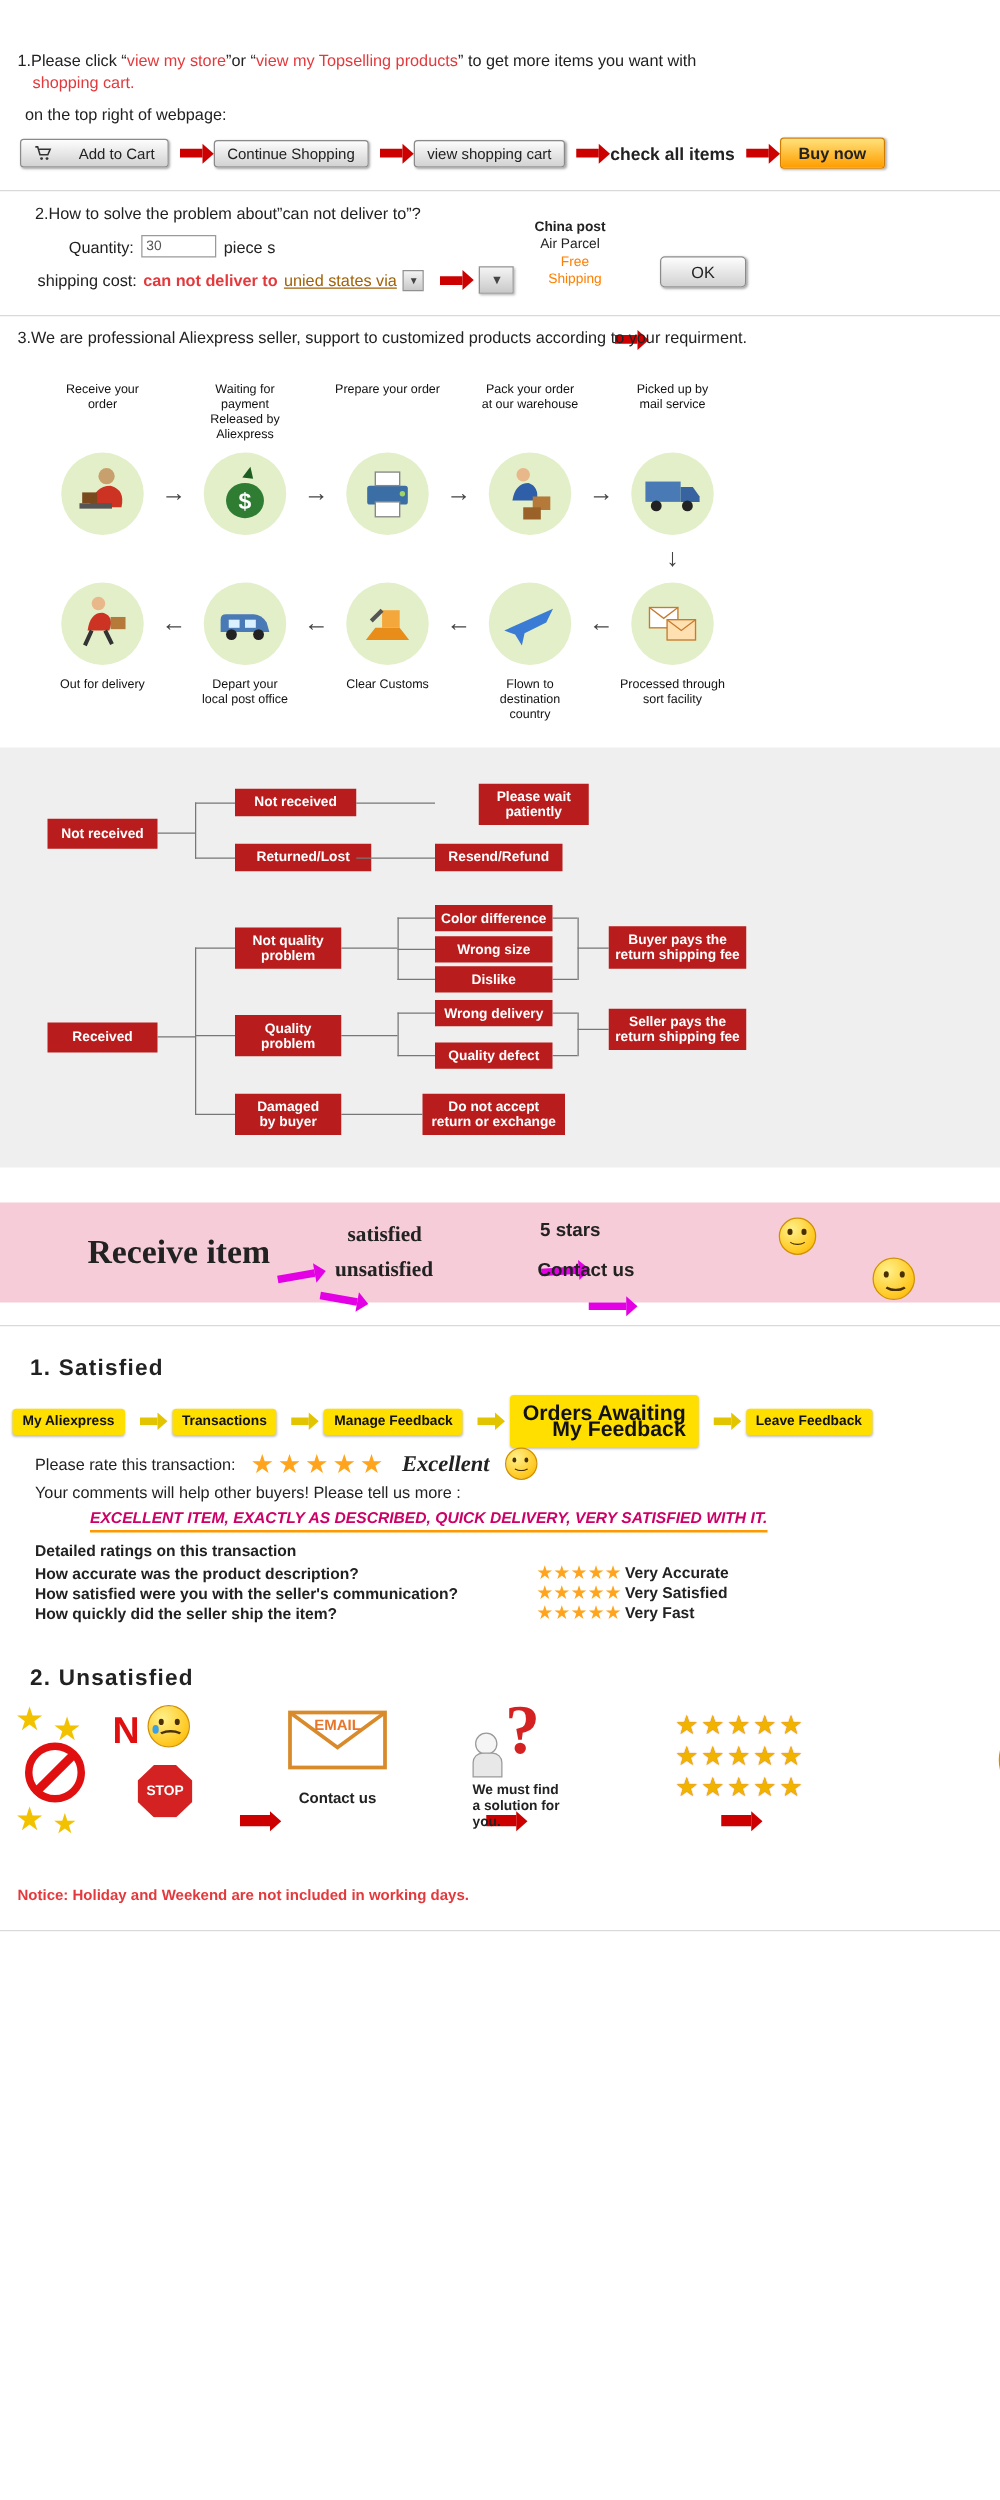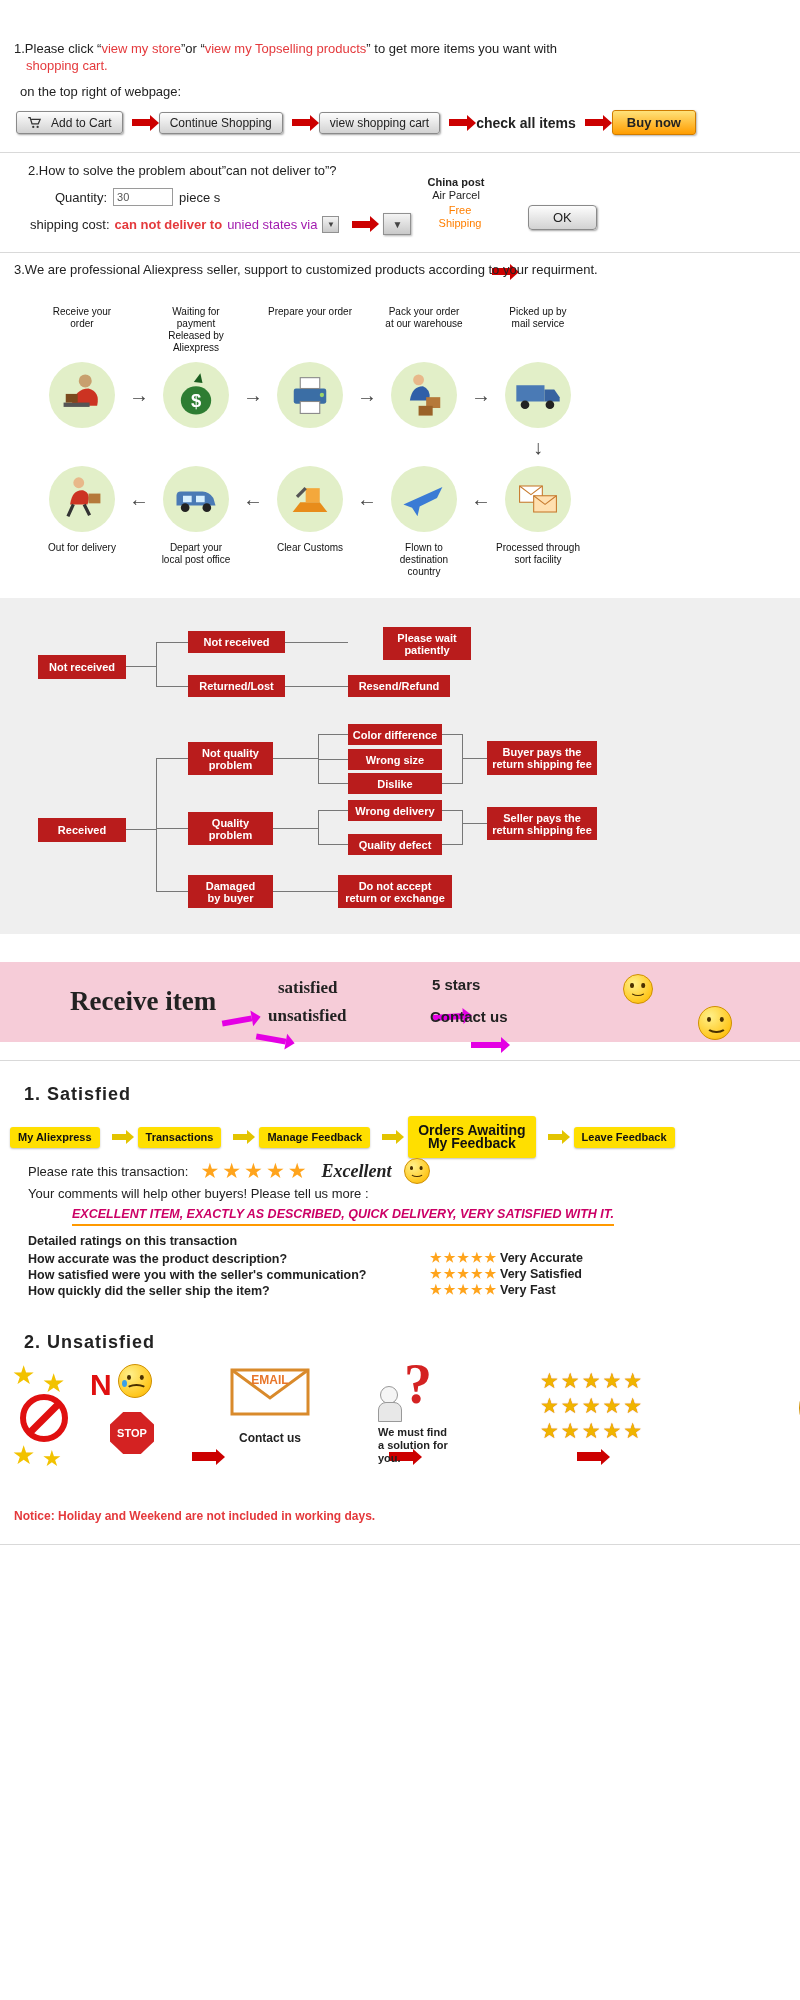--- a/index.html
+++ b/index.html
@@ -1,33 +1,33 @@
 <!DOCTYPE html>
 <html><head>
 <meta charset="utf-8">
 <style>
   html,body{margin:0;padding:0;background:#fff;}
   .page{position:relative;width:800px;height:2000px;background:#fff;overflow:hidden;
         font-family:"Liberation Sans",sans-serif;color:#222;font-size:13px;}
   .abs{position:absolute;}
   .hr{position:absolute;left:0;width:100%;height:1px;background:#d9d9d9;}
   .red{color:#e4393c;}
-  .link{color:#a21caf;}
+  .link{color:#a16207;text-decoration:underline;}
   .bold{font-weight:bold;}
   .pre{white-space:pre-line;}
   
   .arw{display:inline-block;position:relative;width:18px;height:7px;background:currentColor;vertical-align:middle;}
   .arw::after{content:"";position:absolute;left:100%;top:50%;transform:translateY(-50%);width:0;height:0;
     border-top:8px solid transparent;border-bottom:8px solid transparent;border-left:9px solid currentColor;}
   .arw.red-a{color:#cc0000;}
   .arw.y-a{color:#e3c400;width:14px;height:6px;}
   .arw.y-a::after{border-top-width:7px;border-bottom-width:7px;border-left-width:8px;}
   .arw.m-a{color:#e400e4;width:30px;height:6px;}
   
-  .gbtn{display:inline-flex;align-items:center;gap:9px;background:linear-gradient(#fdfdfd,#d2d2d2);
+  .gbtn{display:inline-flex;align-items:center;gap:21px;background:linear-gradient(#fdfdfd,#d2d2d2);
     border:1px solid #8a8a8a;border-radius:3px;box-shadow:1px 1px 2px rgba(0,0,0,.35);
     font-size:12px;padding:3px 10px;color:#222;}
   .obtn{display:inline-block;background:linear-gradient(#ffe27a,#ff9d00);border:1px solid #d07c00;border-radius:3px;
     font-weight:bold;box-shadow:1px 1px 2px rgba(0,0,0,.3);padding:4px 14px;font-size:13px;}
   .qty{width:52px;height:16px;border:1px solid #9a9a9a;font-size:11px;color:#555;padding:0 3px;}
   .dd{display:inline-flex;align-items:center;justify-content:center;background:linear-gradient(#f4f4f4,#c9c9c9);
     border:1px solid #919191;color:#444;}
   .dd-sm{width:15px;height:15px;font-size:8px;}
   .dd-lg{width:26px;height:20px;font-size:10px;box-shadow:1px 1px 2px rgba(0,0,0,.3);}
   
@@ -310,21 +310,21 @@
     <div class="flab">Processed through
 sort facility</div>
   </div>
 
   
   <div class="fc">
     <div class="node" style="left:38px;top:57px;width:88px;height:24px;">Not received</div>
     <div class="node" style="left:188px;top:33px;width:97px;height:22px;">Not received</div>
     <div class="node" style="left:348px;top:29px;width:88px;height:33px;margin-left:35px;">Please wait
 patiently</div>
-    <div class="node" style="left:188px;top:77px;width:97px;height:22px;">Returned/Lost</div>
+    <div class="node" style="left:188px;top:77px;width:109px;height:22px;">Returned/Lost</div>
     <div class="node" style="left:348px;top:77px;width:102px;height:22px;">Resend/Refund</div>
 
     <div class="node" style="left:38px;top:220px;width:88px;height:24px;">Received</div>
     <div class="node" style="left:188px;top:144px;width:85px;height:33px;">Not quality
 problem</div>
     <div class="node" style="left:348px;top:126px;width:94px;height:21px;">Color difference</div>
     <div class="node" style="left:348px;top:151px;width:94px;height:21px;">Wrong size</div>
     <div class="node" style="left:348px;top:175px;width:94px;height:21px;">Dislike</div>
     <div class="node" style="left:487px;top:143px;width:110px;height:34px;">Buyer pays the
 return shipping fee</div>
@@ -390,21 +390,21 @@
   
   <div class="abs bold" style="left:24px;top:1084px;font-size:18px;letter-spacing:1px;">1. Satisfied</div>
 
   <div class="abs" style="left:10px;top:1116px;display:flex;align-items:center;gap:12px;">
     <span class="nav-btn">My Aliexpress</span>
     <span class="arw y-a"></span>
     <span class="nav-btn">Transactions</span>
     <span class="arw y-a"></span>
     <span class="nav-btn">Manage Feedback</span>
     <span class="arw y-a"></span>
-    <span class="nav-btn" style="padding:8px 10px;font-size:14px;">Orders Awaiting
+    <span class="nav-btn" style="padding:8px 10px;font-size:17px;text-align:right;">Orders Awaiting
 My Feedback</span>
     <span class="arw y-a"></span>
     <span class="nav-btn">Leave Feedback</span>
   </div>
 
   <div class="abs" style="left:28px;top:1158px;display:flex;align-items:center;gap:12px;">
     <span>Please rate this transaction:</span>
     <span class="stars" style="font-size:21px;">★★★★★</span>
     <span class="serif bold" style="font-style:italic;font-size:18px;">Excellent</span>
     <span class="smiley" style="font-size:24px;"></span>

